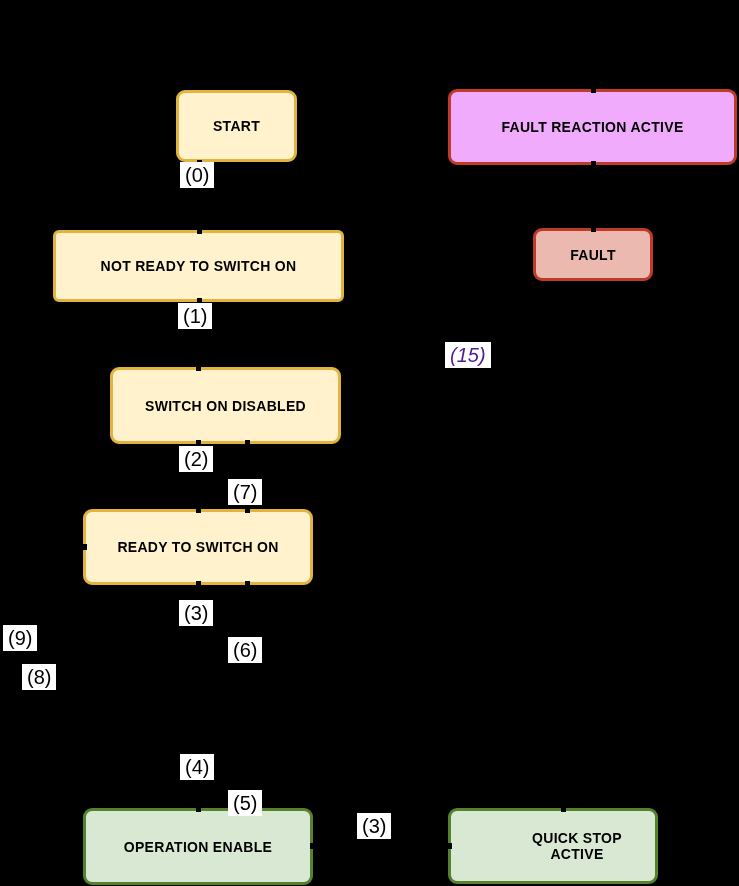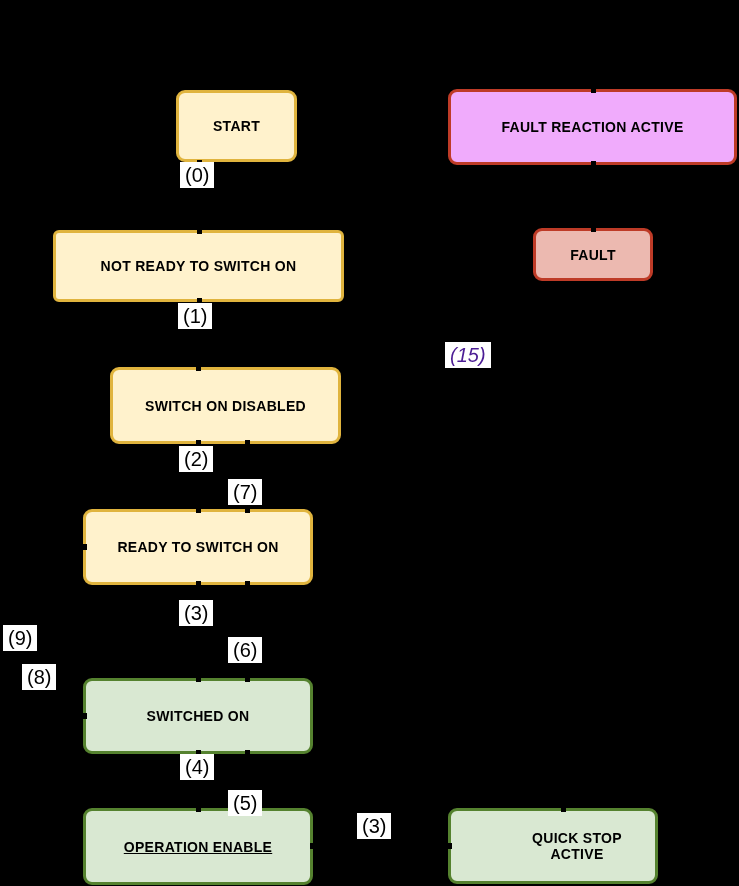--- a/index.html
+++ b/index.html
@@ -66,24 +66,21 @@
     </div>
     <div class="node" style="left: 533px; top: 228px; width: 120px; height: 53px; background: rgb(236, 185, 176); border-color: rgb(190, 59, 39);">
       <span>FAULT</span>
     </div>
     <div class="node" style="left: 83px; top: 367px; width: 231px; height: 77px; background: rgb(255, 242, 204); border-color: rgb(224, 180, 62); margin-left: 27px;">
       <span>SWITCH ON DISABLED</span>
     </div>
     <div class="node" style="left: 83px; top: 509px; width: 230px; height: 76px; background: rgb(255, 242, 204); border-color: rgb(224, 180, 62);">
       <span>READY TO SWITCH ON</span>
     </div>
-    <div class="node" style="left: 83px; top: 678px; width: 230px; height: 76px; background: rgb(217, 232, 210); border-color: rgb(85, 130, 47);">
-      <span>SWITCHED ON</span>
-    </div>
-    <div class="node" style="left: 83px; top: 808px; width: 230px; height: 77px; background: rgb(217, 232, 210); border-color: rgb(85, 130, 47); text-decoration: underline;">
+    <div class="node" style="left: 83px; top: 808px; width: 230px; height: 77px; background: rgb(217, 232, 210); border-color: rgb(85, 130, 47);">
       <span>OPERATION ENABLE</span>
     </div>
     <div class="node" style="left: 448px; top: 808px; width: 210px; height: 76px; background: rgb(217, 232, 210); border-color: rgb(85, 130, 47); padding-left: 48px;">
       <span>QUICK STOP ACTIVE</span>
     </div>
     <div class="tick" style="left: 197px; top: 160px;"></div>
     <div class="tick" style="left: 197px; top: 228px;"></div>
     <div class="tick" style="left: 197px; top: 298px;"></div>
     <div class="tick" style="left: 196px; top: 365px;"></div>
     <div class="tick" style="left: 196px; top: 440px;"></div>

